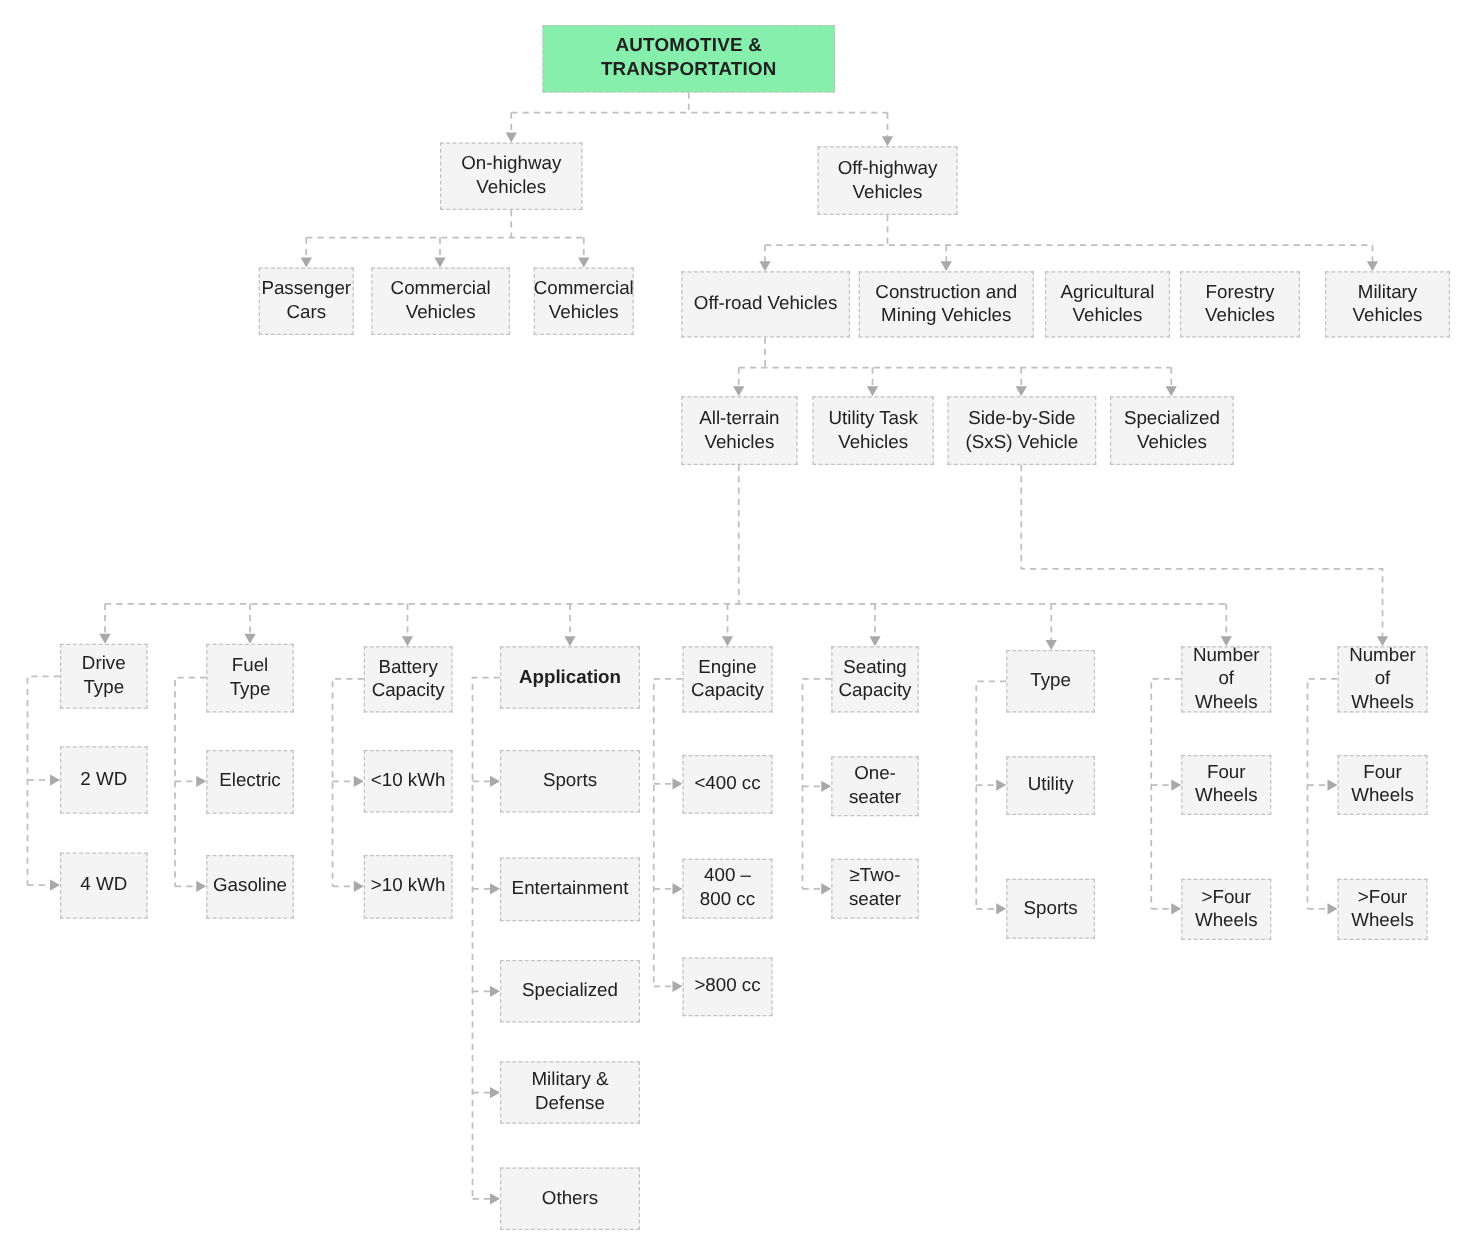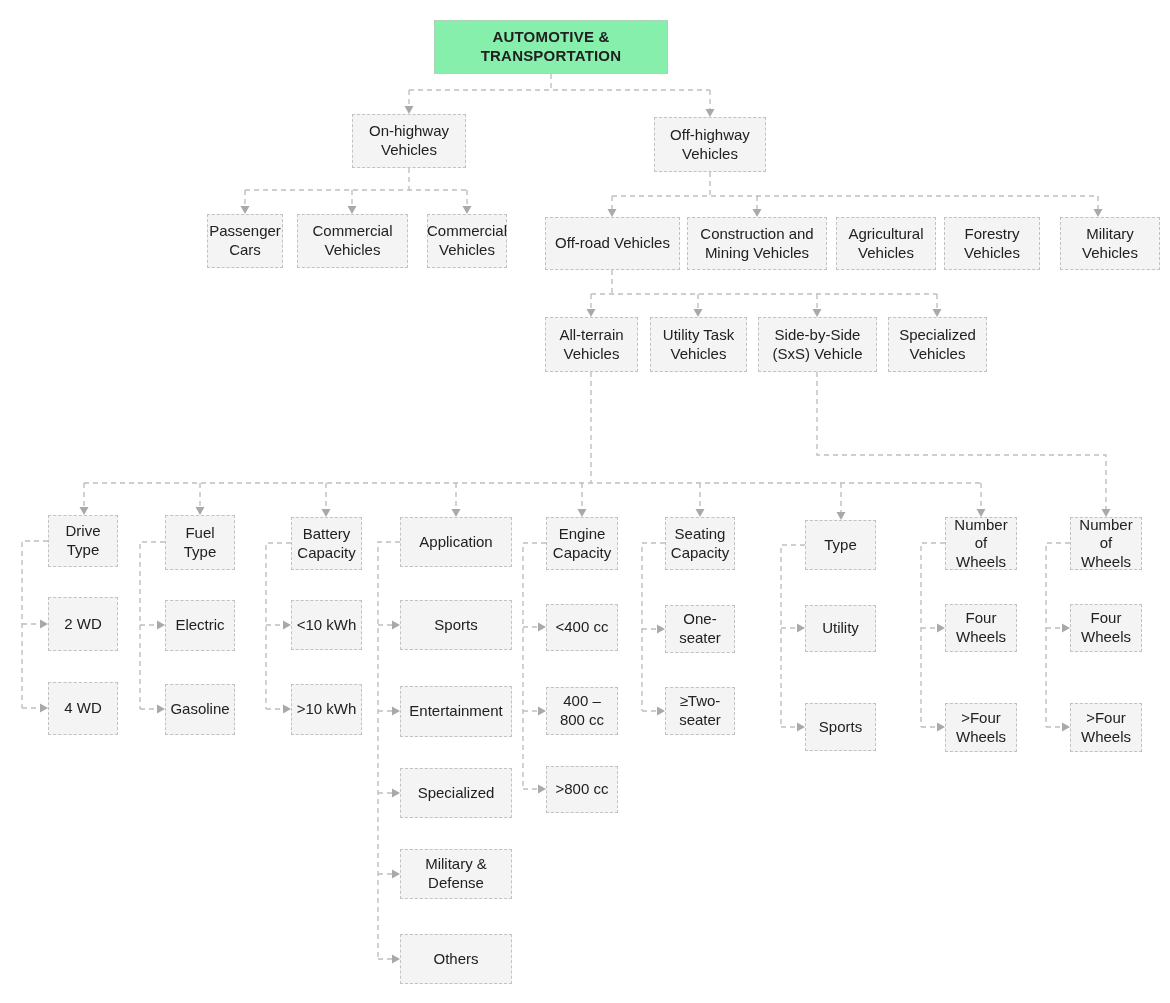--- a/index.html
+++ b/index.html
@@ -114,21 +114,21 @@
   <div class="node" style="left:1060px;top:217px;width:100px;height:53px;">Military Vehicles</div>
 
   <div class="node" style="left:545px;top:317px;width:93px;height:55px;">All-terrain Vehicles</div>
   <div class="node" style="left:650px;top:317px;width:97px;height:55px;">Utility Task Vehicles</div>
   <div class="node" style="left:758px;top:317px;width:119px;height:55px;">Side-by-Side (SxS) Vehicle</div>
   <div class="node" style="left:888px;top:317px;width:99px;height:55px;">Specialized Vehicles</div>
 
   <div class="node" style="left:48px;top:515px;width:70px;height:52px;">Drive Type</div>
   <div class="node" style="left:165px;top:515px;width:70px;height:55px;">Fuel Type</div>
   <div class="node" style="left:291px;top:517px;width:71px;height:53px;">Battery Capacity</div>
-  <div class="node" style="left:400px;top:517px;width:112px;height:50px;">Application</div>
+  <div class="node" style="left:400px;top:517px;width:112px;height:50px;font-weight:bold;">Application</div>
   <div class="node" style="left:546px;top:517px;width:72px;height:53px;">Engine Capacity</div>
   <div class="node" style="left:665px;top:517px;width:70px;height:53px;">Seating Capacity</div>
   <div class="node" style="left:805px;top:520px;width:71px;height:50px;">Type</div>
   <div class="node" style="left:945px;top:517px;width:72px;height:53px;">Number of Wheels</div>
   <div class="node" style="left:1070px;top:517px;width:72px;height:53px;">Number of Wheels</div>
 
   <div class="node" style="left:48px;top:597px;width:70px;height:54px;">2 WD</div>
   <div class="node" style="left:48px;top:682px;width:70px;height:53px;">4 WD</div>
 
   <div class="node" style="left:165px;top:600px;width:70px;height:51px;">Electric</div>

